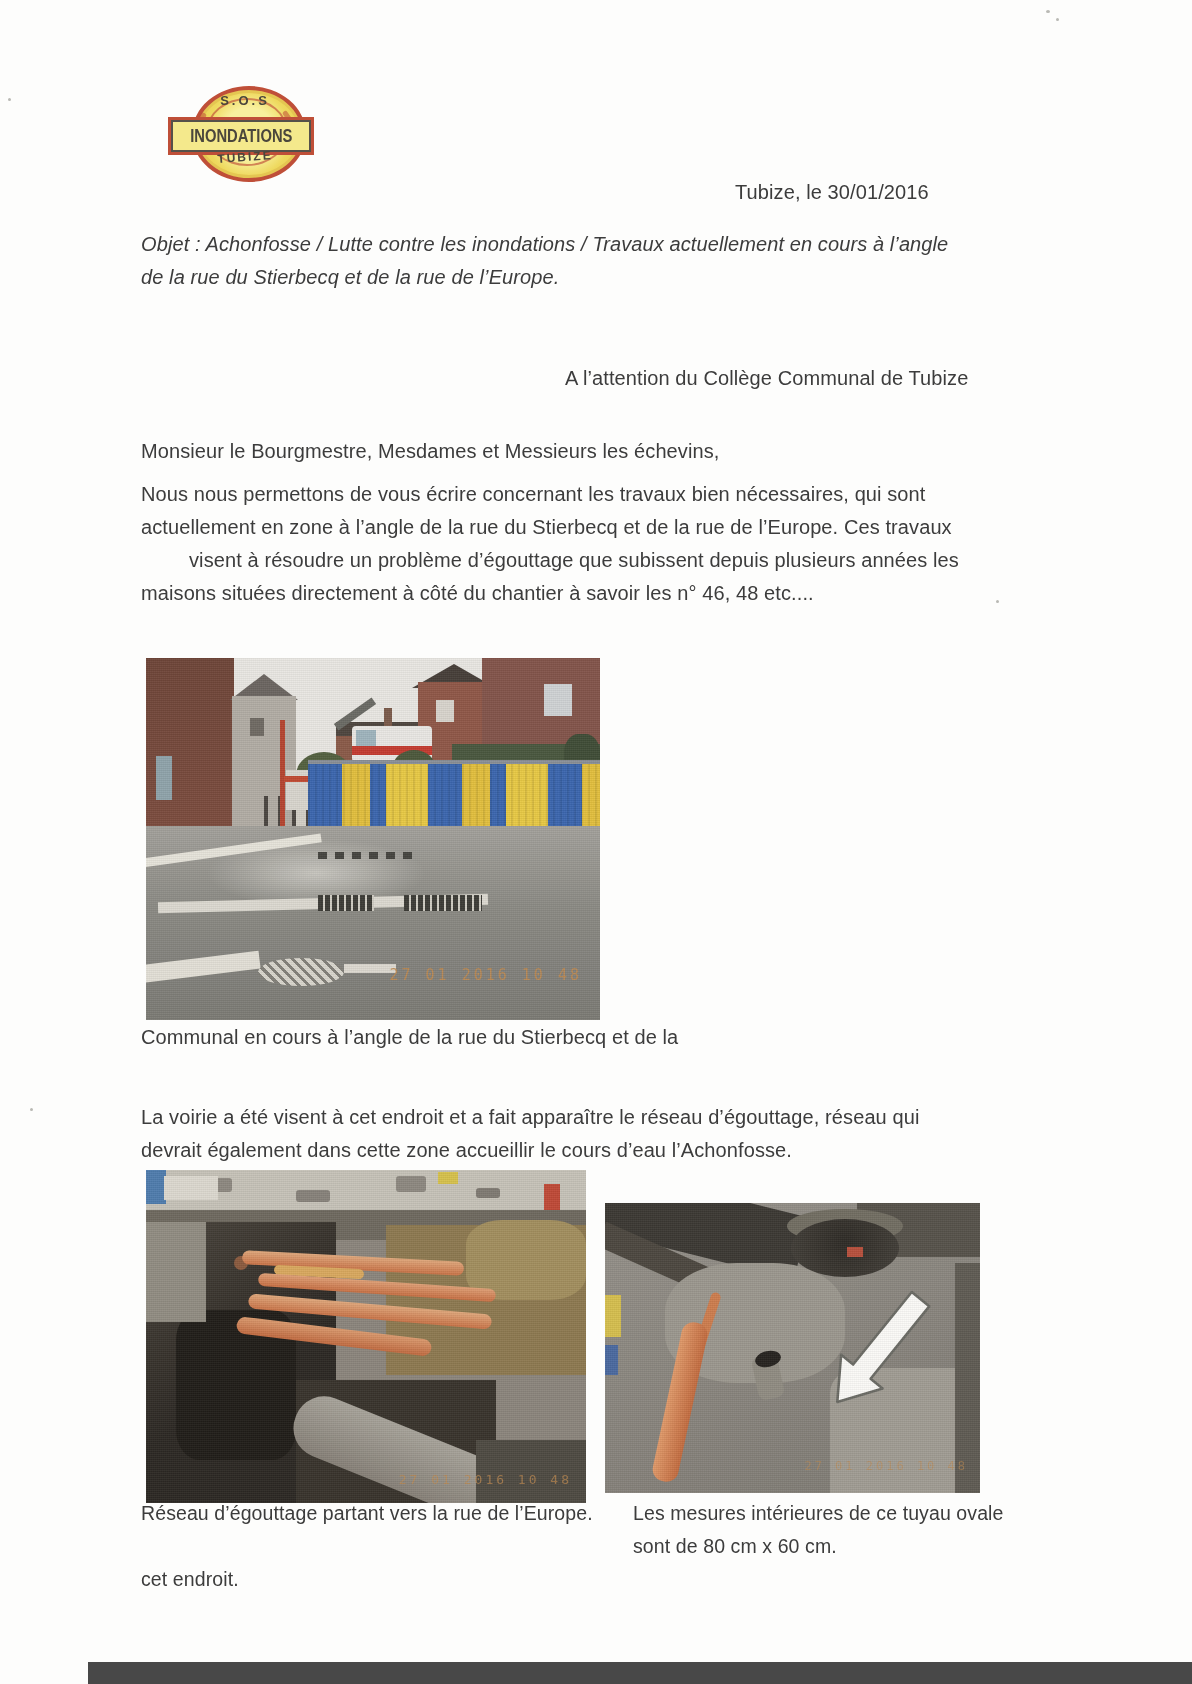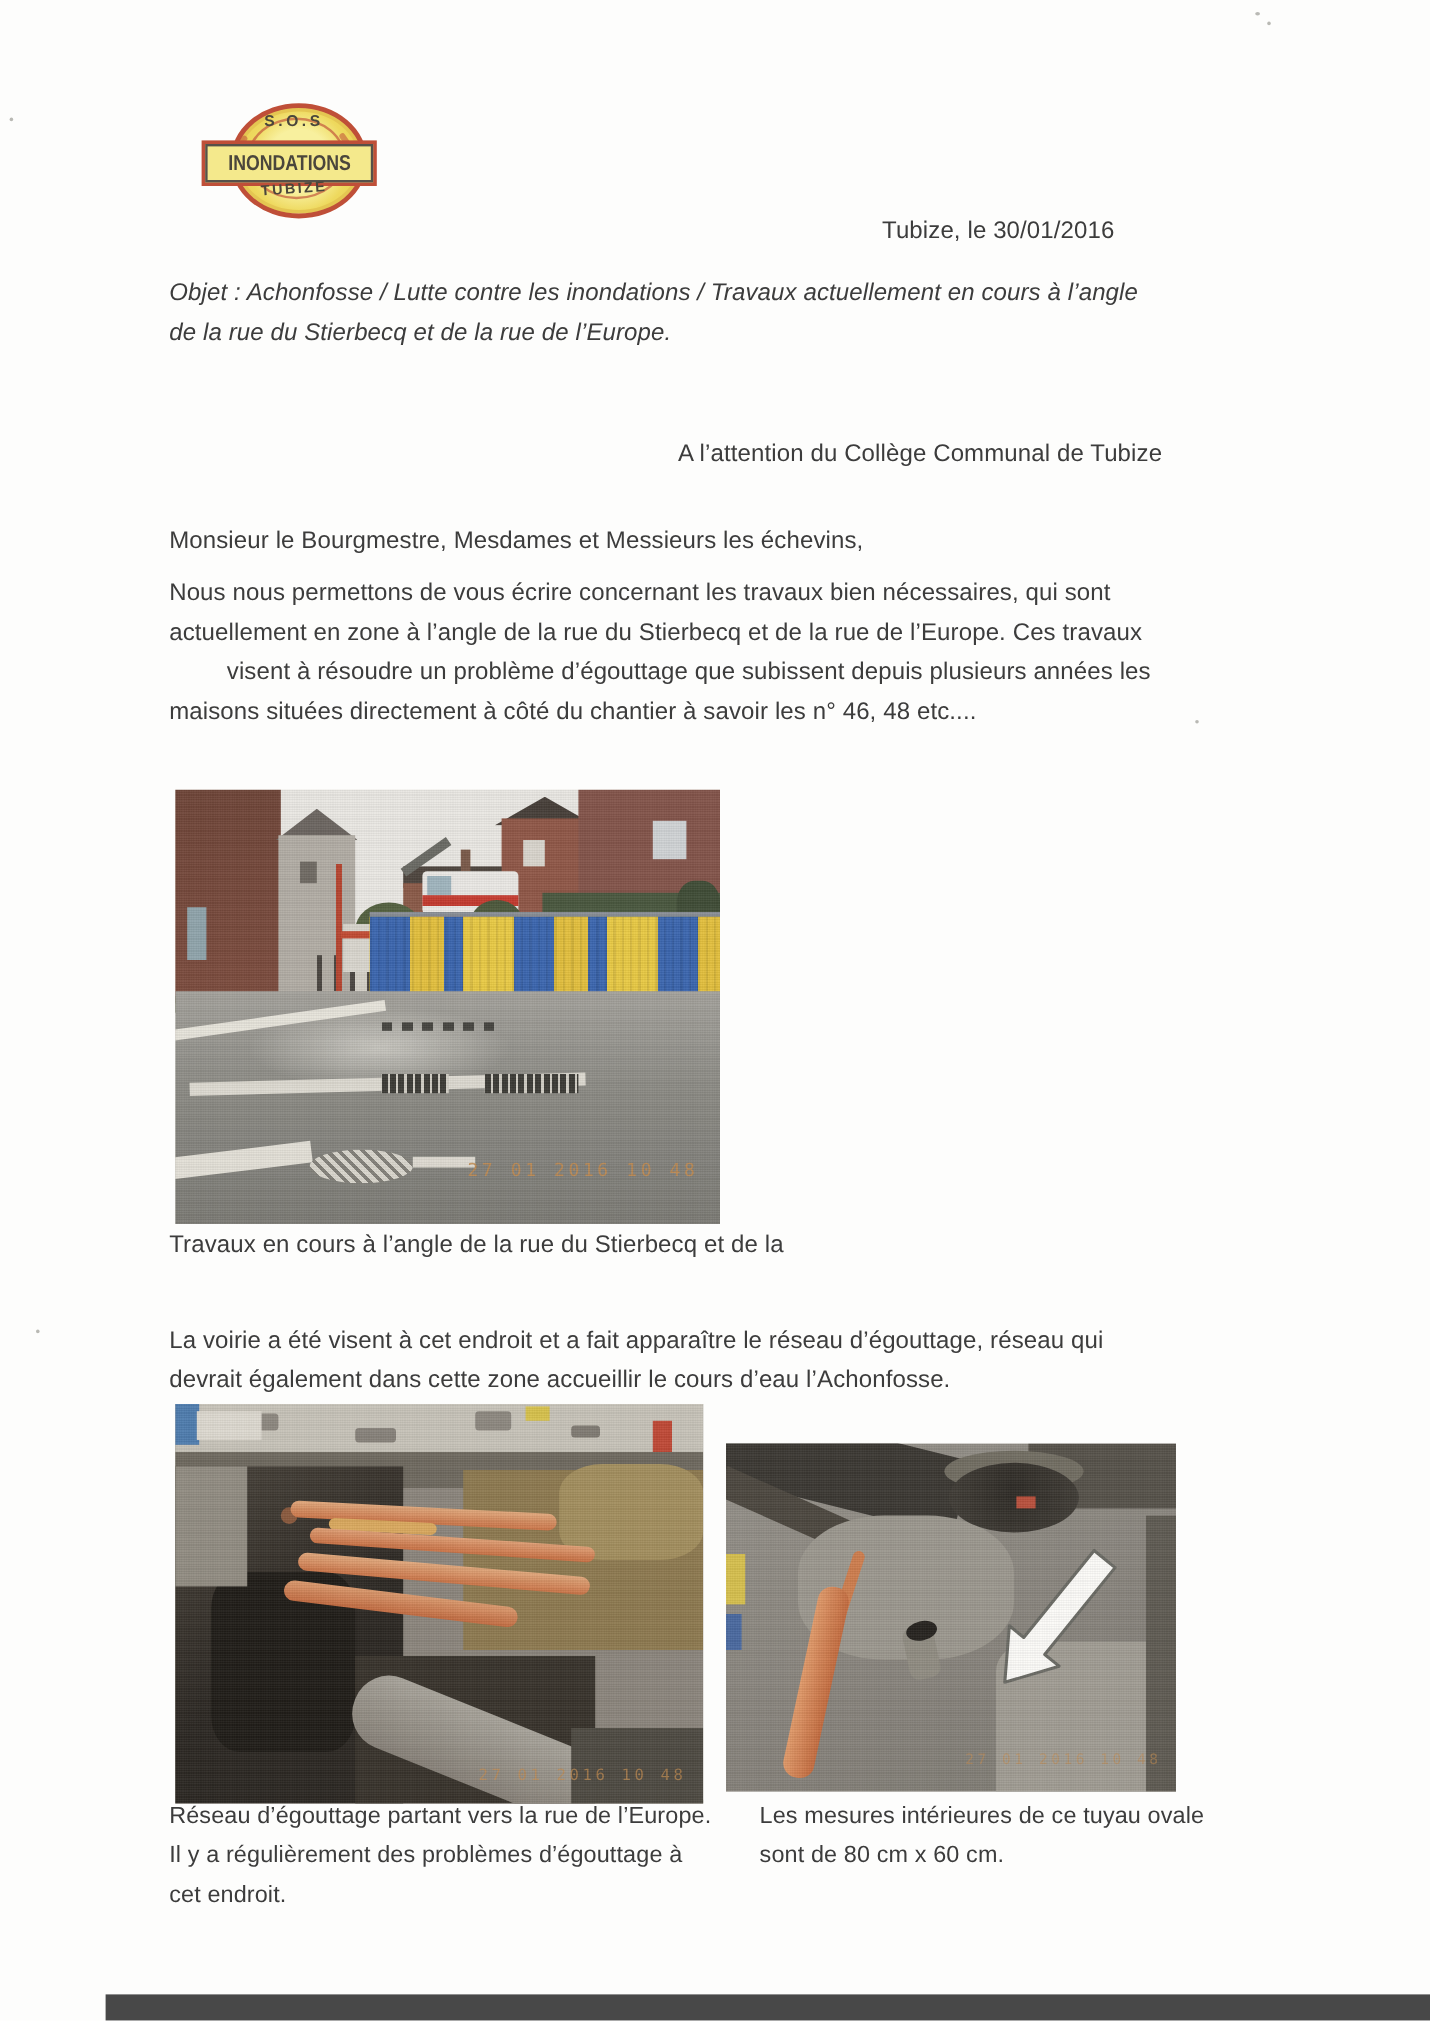--- a/index.html
+++ b/index.html
@@ -102,21 +102,21 @@
     <div class="abs" style="left:12px;top:240px;width:330px;height:11px;background:#dcd9d0;transform:rotate(-1.5deg);"></div>
     <div class="abs" style="left:172px;top:237px;width:56px;height:16px;background:repeating-linear-gradient(90deg,#3c3b36 0 5px,#cfccc3 5px 7px);"></div>
     <div class="abs" style="left:258px;top:237px;width:78px;height:16px;background:repeating-linear-gradient(90deg,#3c3b36 0 5px,#cfccc3 5px 7px);"></div>
     <div class="abs" style="left:-8px;top:300px;width:122px;height:18px;background:#e2dfd6;transform:rotate(-7deg);"></div>
     <div class="abs" style="left:112px;top:300px;width:86px;height:28px;border-radius:50%;background:repeating-linear-gradient(45deg,rgba(60,58,52,.55) 0 3px,rgba(0,0,0,0) 3px 7px),#d8d5cc;"></div>
     <div class="abs" style="left:198px;top:306px;width:52px;height:9px;background:#ddd9d0;"></div>
     <div class="stamp" style="right:18px;top:308px;font-size:15px;opacity:.88;">27 01 2016 10 48</div>
     <div class="grain"></div>
   </div>
 
-  <div class="txt" style="left:141px;top:1021px;">Travaux en cours à l’angle de la rue du Stierbecq et de la</div>
+  <div class="txt" style="left:141px;top:1021px;">Communal en cours à l’angle de la rue du Stierbecq et de la</div>
 
   <div class="txt" style="left:141px;top:1101px;">La voirie a été visent à cet endroit et a fait apparaître le réseau d’égouttage, réseau qui</div>
   <div class="txt" style="left:141px;top:1134px;">devrait également dans cette zone accueillir le cours d’eau l’Achonfosse.</div>
 
   <div class="photo" style="left:146px;top:1170px;width:440px;height:333px;">
     <div class="abs" style="left:0;top:0;width:440px;height:52px;background:#c6c2b8;"></div>
     <div class="abs" style="left:60px;top:8px;width:26px;height:14px;background:#8d8880;border-radius:3px;"></div>
     <div class="abs" style="left:150px;top:20px;width:34px;height:12px;background:#87827a;border-radius:3px;"></div>
     <div class="abs" style="left:250px;top:6px;width:30px;height:16px;background:#8d8880;border-radius:3px;"></div>
     <div class="abs" style="left:330px;top:18px;width:24px;height:10px;background:#7f7a72;border-radius:3px;"></div>
@@ -160,21 +160,20 @@
     <div class="abs" style="left:225px;top:165px;width:150px;height:125px;background:#a09c93;border-radius:20% 0 0 0;"></div>
     <div class="abs" style="left:350px;top:60px;width:25px;height:230px;background:#5f5b53;"></div>
     <svg class="abs" style="left:220px;top:78px;" width="115" height="132" viewBox="0 0 112 125">
       <polygon points="84.5,9 27.4,79.6 15.7,70.1 12,116 56.1,102.9 44.4,93.4 101.5,22.9" fill="#fbfaf7" stroke="#6a6a64" stroke-width="2.5" stroke-linejoin="round"></polygon>
     </svg>
     <div class="stamp" style="right:12px;bottom:20px;font-size:12px;opacity:.55;">27 01 2016 10 48</div>
     <div class="grain"></div>
   </div>
 
   <div class="txt" style="left:141px;top:1497px;font-size:19.5px;">Réseau d’égouttage partant vers la rue de l’Europe.</div>
-  <div class="txt" style="left:141px;top:1530px;font-size:19.5px;">Il y a régulièrement des problèmes d’égouttage à</div>
   <div class="txt" style="left:141px;top:1563px;font-size:19.5px;">cet endroit.</div>
 
   <div class="txt" style="left:633px;top:1497px;font-size:19.5px;">Les mesures intérieures de ce tuyau ovale</div>
   <div class="txt" style="left:633px;top:1530px;font-size:19.5px;">sont de 80 cm x 60 cm.</div>
 
   <div class="speck" style="left:8px;top:98px;width:3px;height:3px;"></div>
   <div class="speck" style="left:1046px;top:10px;width:4px;height:3px;"></div>
   <div class="speck" style="left:1056px;top:18px;width:3px;height:3px;"></div>
   <div class="speck" style="left:996px;top:600px;width:3px;height:3px;"></div>
   <div class="speck" style="left:30px;top:1108px;width:3px;height:3px;"></div>

